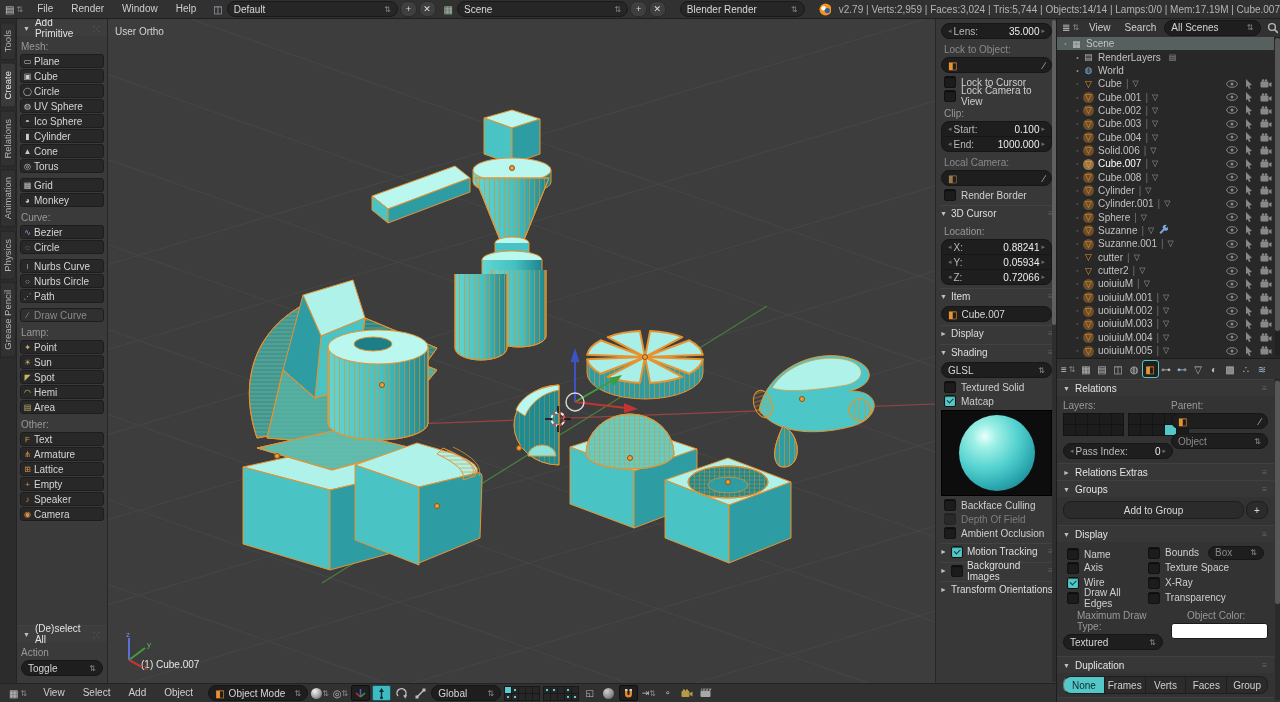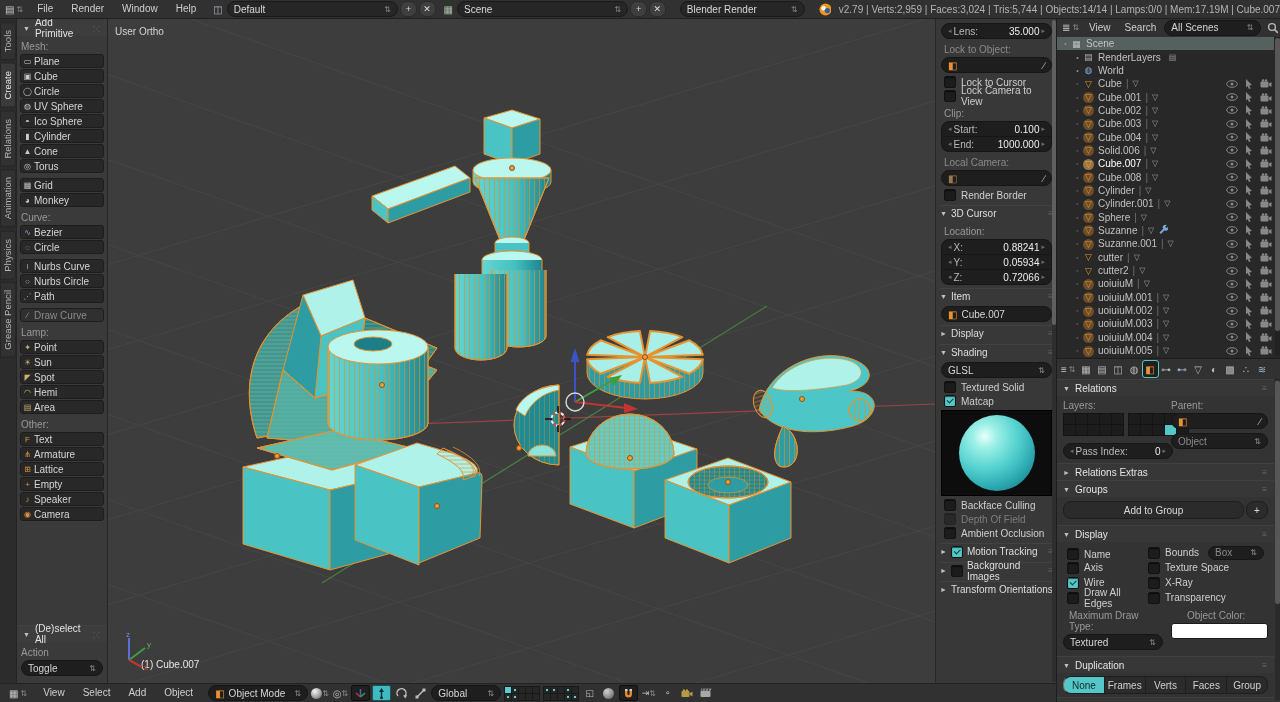--- a/index.html
+++ b/index.html
@@ -1547,21 +1547,21 @@
               <span>X-Ray</span>
             </div>
             <div class="cbrow" style="height: 15px;">
               <span class="cb"></span>
               <span>Transparency</span>
             </div>
           </div>
       </div>
       <div style="display:flex;padding:3px 6px 6px;gap:8px">
         <div style="width:100px">
-          <div class="seclabel" style="margin:2px 6px">Maximum Draw Type:</div>
+          <div class="seclabel" style="margin:2px 14px">Maximum Draw Type:</div>
           <div class="dd">
             <span>Textured</span>
             <span class="ddarrow">⇅</span>
           </div>
         </div>
         <div style="flex:1">
           <div class="seclabel" style="margin:2px 16px">Object Color:</div>
           <div class="swatch" style="background: rgb(255, 255, 255);"></div>
         </div>
       </div>

